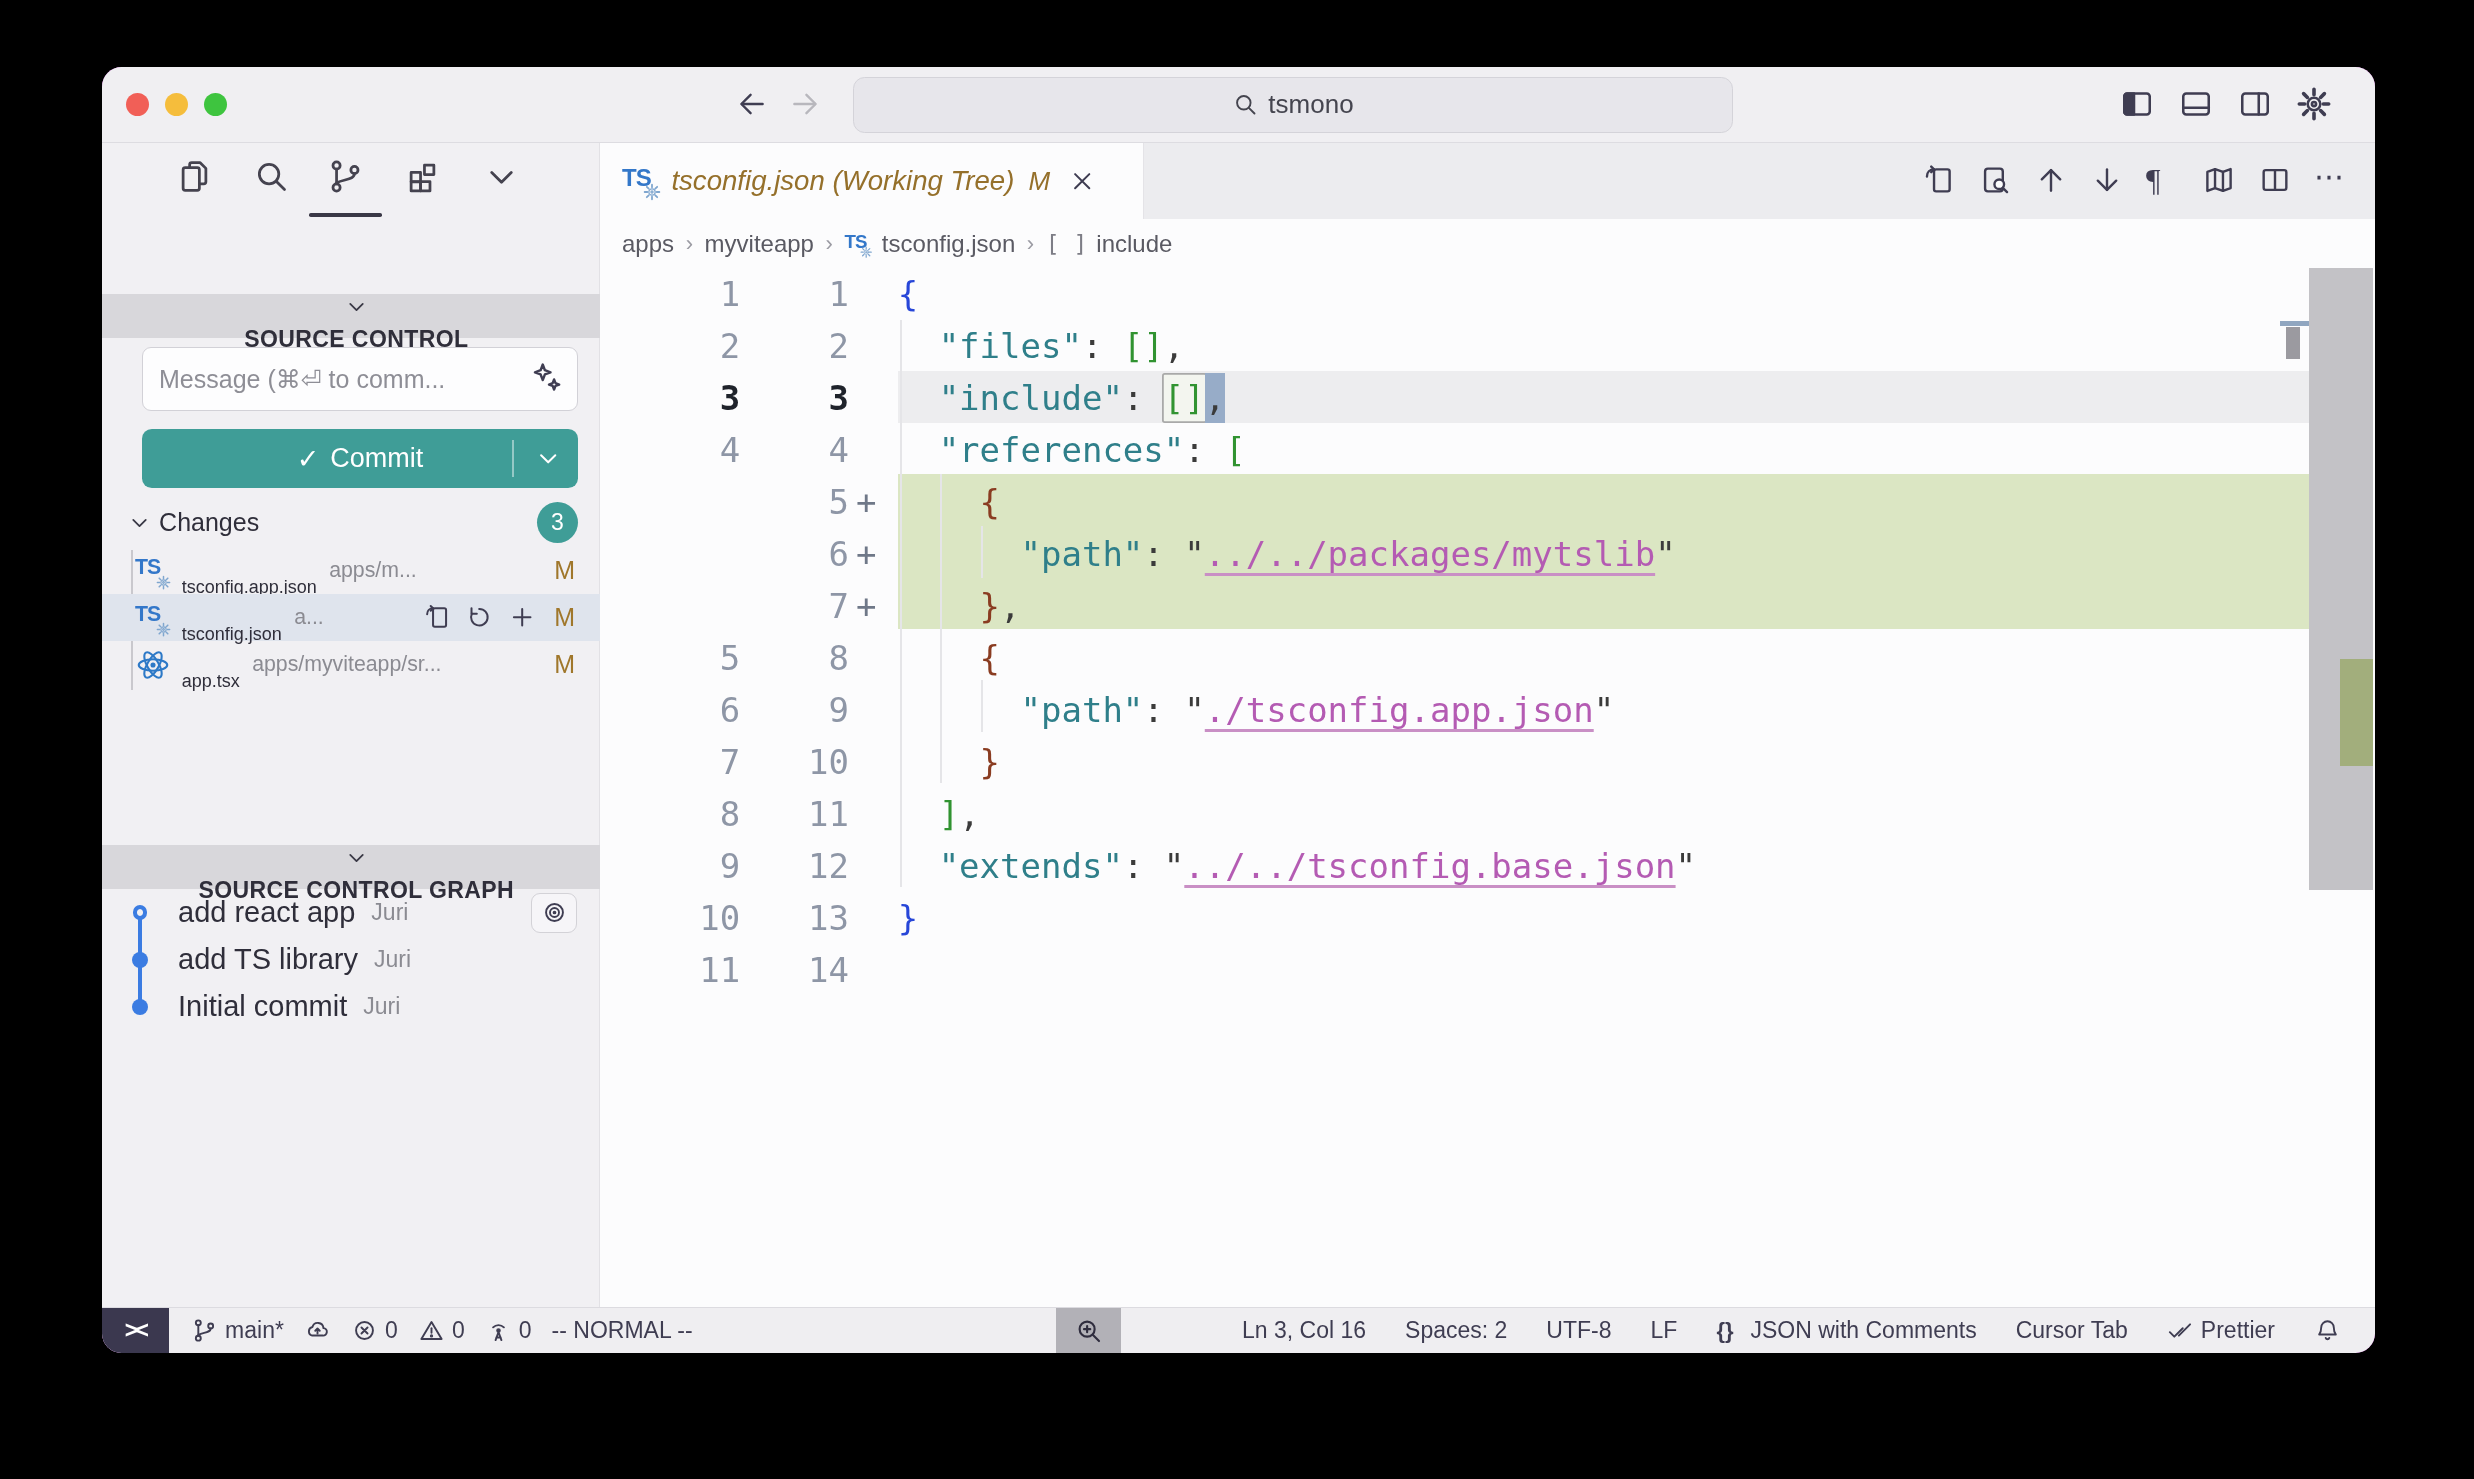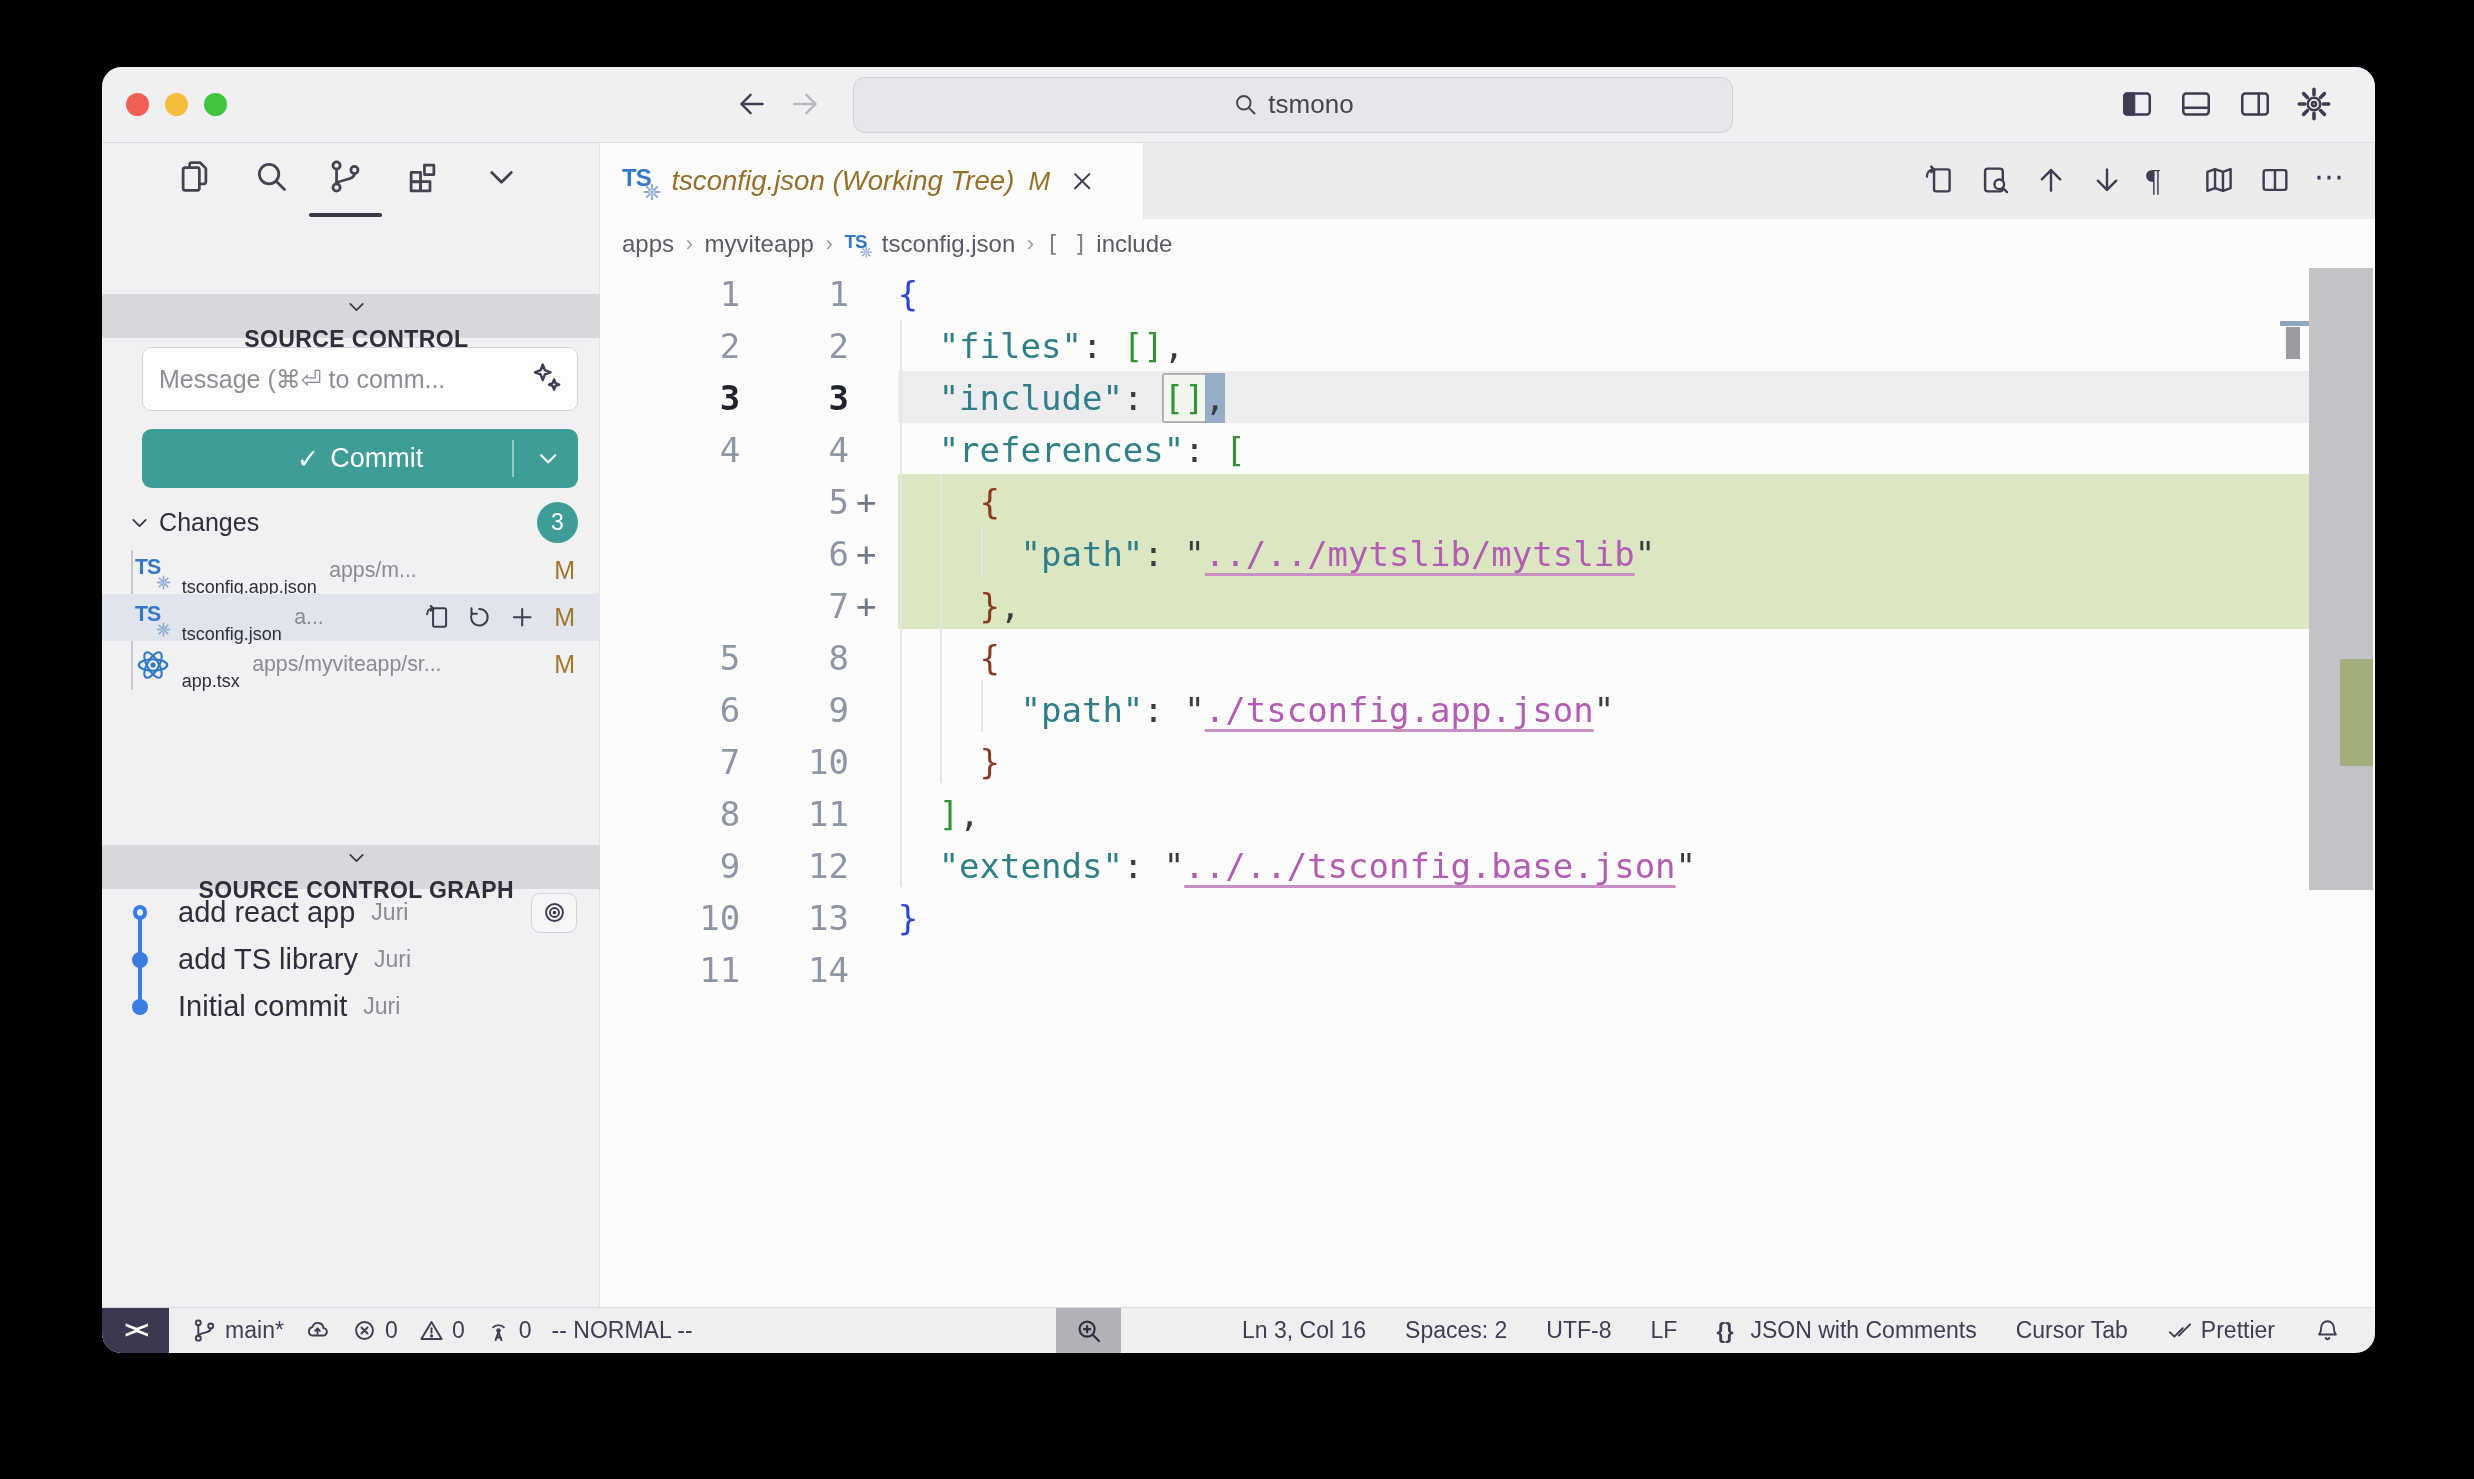--- a/index.html
+++ b/index.html
@@ -497,21 +497,21 @@
             <div class="crow">
               <span class="g1"></span>
               <span class="g2">5</span>
               <span class="gplus">+</span>
               <span class="ccontent"><span class="sg c-p">    </span><span class="sg c-o">{</span></span>
             </div>
             <div class="crow">
               <span class="g1"></span>
               <span class="g2">6</span>
               <span class="gplus">+</span>
-              <span class="ccontent"><span class="sg c-p">      </span><span class="sg c-k">"path"</span><span class="sg c-p">: </span><span class="sg c-p">"</span><span class="sg c-l">../../mytslib/mytslib</span><span class="sg c-p">"</span></span>
+              <span class="ccontent"><span class="sg c-p">      </span><span class="sg c-k">"path"</span><span class="sg c-p">: </span><span class="sg c-p">"</span><span class="sg c-l">../../packages/mytslib</span><span class="sg c-p">"</span></span>
             </div>
             <div class="crow">
               <span class="g1"></span>
               <span class="g2">7</span>
               <span class="gplus">+</span>
               <span class="ccontent"><span class="sg c-p">    </span><span class="sg c-o">}</span><span class="sg c-p">,</span></span>
             </div>
             <div class="crow">
               <span class="g1">5</span>
               <span class="g2">8</span>

